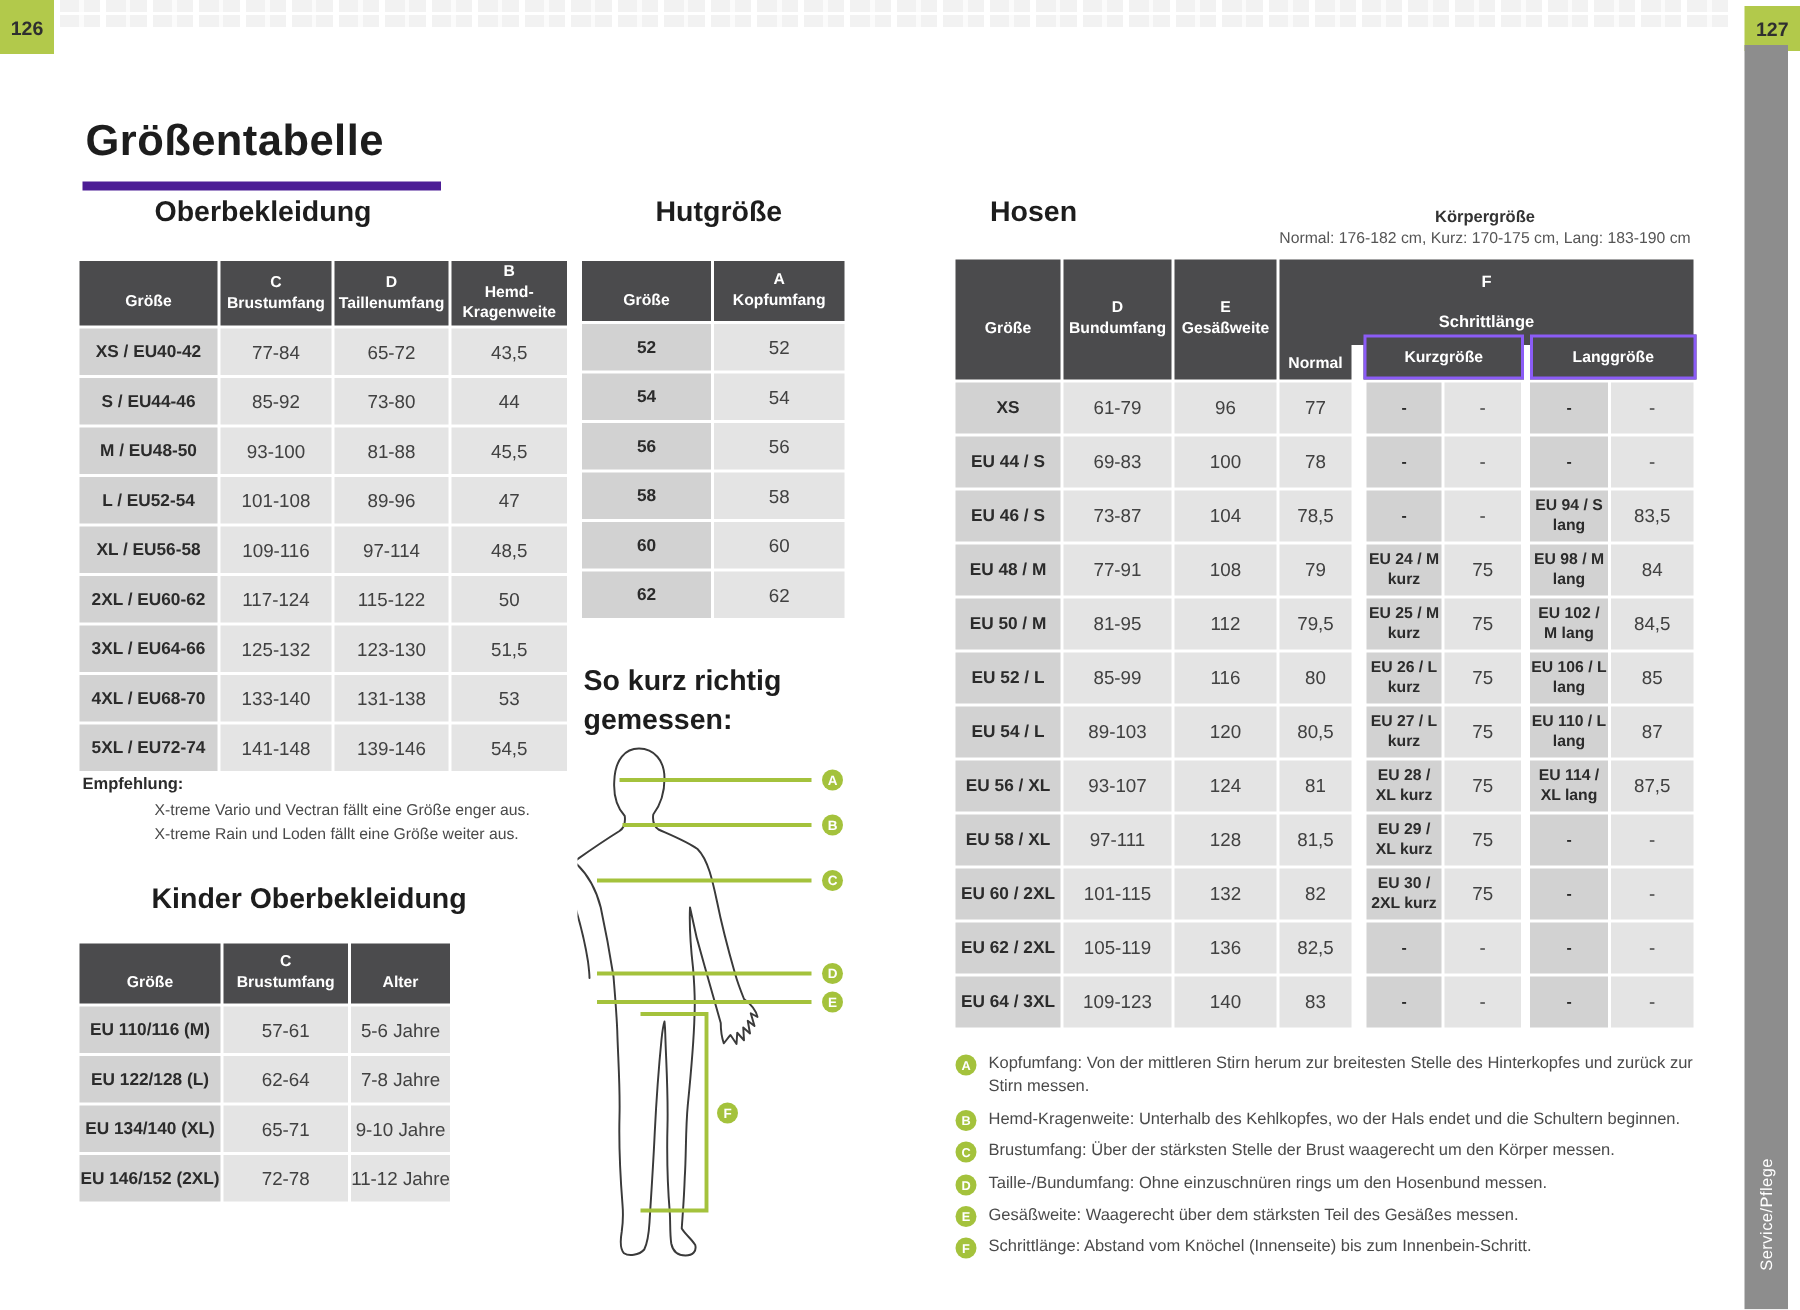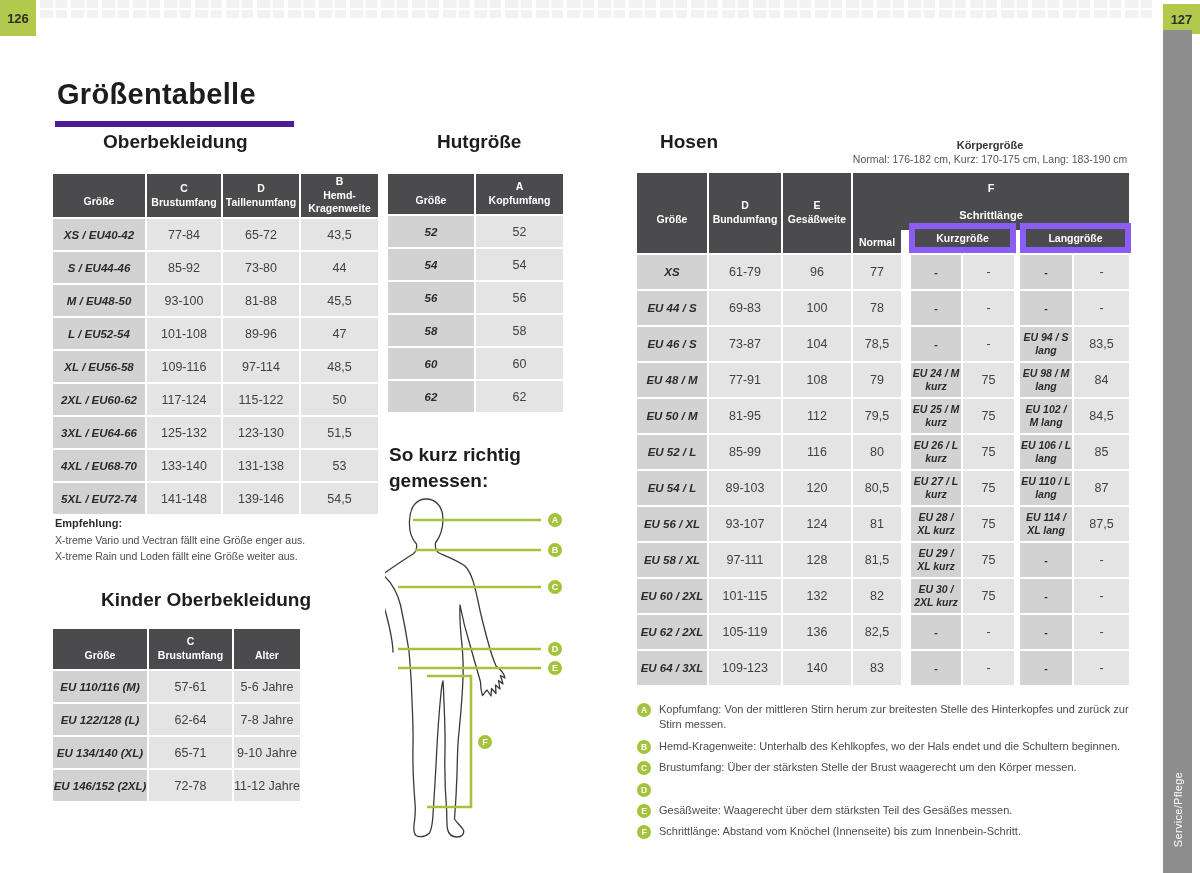--- a/index.html
+++ b/index.html
@@ -32,21 +32,21 @@
   .thead{display:flex;}
   .hcell{background:#4b4b4d;color:#fff;font-weight:bold;font-size:10.5px;line-height:1.3;
     display:flex;flex-direction:column;align-items:center;justify-content:center;text-align:center;
     margin-left:2px;box-sizing:border-box;padding:0 2px;}
   .hcell:first-child{margin-left:0;}
   .hletter{display:block;min-height:13px;}
   .h43{height:43px;} .h40{height:40px;} .hh{height:80px;}
   .trow{display:flex;margin-top:2px;}
   .cell{display:flex;align-items:center;justify-content:center;box-sizing:border-box;margin-left:2px;}
   .cell:first-child{margin-left:0;}
-  .lbl{background:#d2d2d2;font-weight:bold;font-size:11.5px;color:#2b2b2b;font-style:italic;}
+  .lbl{background:#d2d2d2;font-weight:bold;font-size:11.5px;color:#2b2b2b;}
   .dat{background:#e4e4e4;font-size:12.5px;color:#414141;}
   .sm{font-size:10.5px;line-height:1.2;text-align:center;}
   .t-std .cell{height:31px;}
   .t-hosen .cell{height:34px;}
   .gapL{margin-left:10px !important;}
   .gapM{margin-left:6px !important;}
 
   
   .co0{width:92px;} .co1{width:74px;} .co2{width:76px;} .co3{width:77px;}
   .ck0{width:94px;} .ck1{width:83px;} .ck2{width:66px;}
@@ -54,27 +54,27 @@
   .hz0{width:70px;} .hz1{width:72px;} .hz2{width:68px;} .hz3{width:48px;}
   .hz4{width:50px;} .hz5{width:51px;} .hz6{width:52px;} .hz7{width:55px;}
 
   
   .f-group{position:relative;width:276px;height:80px;margin-left:2px;}
   .f-top{position:absolute;left:0;right:0;top:0;height:57px;background:#4b4b4d;color:#fff;font-weight:bold;
     font-size:11px;display:flex;flex-direction:column;align-items:center;justify-content:center;gap:15px;}
   .f-normal{position:absolute;left:0;top:57px;width:48px;height:23px;background:#4b4b4d;color:#fff;
     font-weight:bold;font-size:10.5px;display:flex;align-items:center;justify-content:center;}
   .f-box{position:absolute;top:50px;height:30px;background:#4b4b4d;color:#fff;font-weight:bold;font-size:10.5px;
-    border:6px solid #8b5cf6;box-sizing:border-box;display:flex;align-items:center;justify-content:center;z-index:2;}
+    border:2px solid #8b5cf6;box-sizing:border-box;display:flex;align-items:center;justify-content:center;z-index:2;}
   .f-kurz{left:56px;width:107px;}
   .f-lang{left:167px;width:111px;}
 
   
   .note-title{font-weight:bold;font-size:11px;color:#2b2b2b;margin-bottom:3px;}
-  .note-line{font-size:10.5px;color:#4a4a4a;line-height:1.55;}
+  .note-line{font-size:10.5px;color:#4a4a4a;line-height:1.55;margin-left:48px;}
   #koerper{position:absolute;left:850px;top:139px;width:280px;text-align:center;}
   #koerper .kt{font-weight:bold;font-size:11px;color:#333;}
   #koerper .ki{font-size:10.5px;color:#555;margin-top:2px;}
 
   
   #messen-heading{position:absolute;left:389px;top:442px;width:185px;font-size:19px;font-weight:bold;
     line-height:1.35;color:#1d1d1d;}
   #diagram{position:absolute;left:385px;top:485px;width:190px;height:388px;}
 
   
@@ -505,20 +505,21 @@
     <div class="litem">
       <span class="lcircle" style="background:#a4c23c">B</span>
       <span class="ltext">Hemd-Kragenweite: Unterhalb des Kehlkopfes, wo der Hals endet und die Schultern beginnen.</span>
     </div>
     <div class="litem">
       <span class="lcircle" style="background:#a4c23c">C</span>
       <span class="ltext">Brustumfang: Über der stärksten Stelle der Brust waagerecht um den Körper messen.</span>
     </div>
     <div class="litem">
       <span class="lcircle" style="background:#a4c23c">D</span>
+      <span class="ltext">Taille-/Bundumfang: Ohne einzuschnüren rings um den Hosenbund messen.</span>
     </div>
     <div class="litem">
       <span class="lcircle" style="background:#a4c23c">E</span>
       <span class="ltext">Gesäßweite: Waagerecht über dem stärksten Teil des Gesäßes messen.</span>
     </div>
     <div class="litem">
       <span class="lcircle" style="background:#a4c23c">F</span>
       <span class="ltext">Schrittlänge: Abstand vom Knöchel (Innenseite) bis zum Innenbein-Schritt.</span>
     </div>
   </div>

